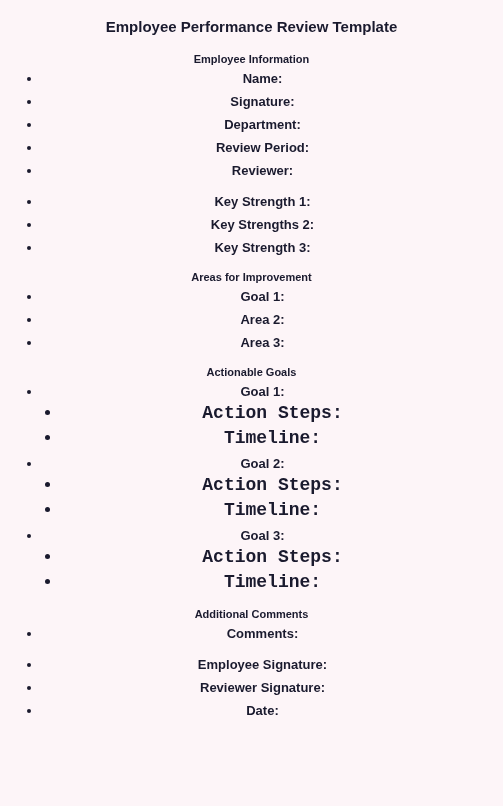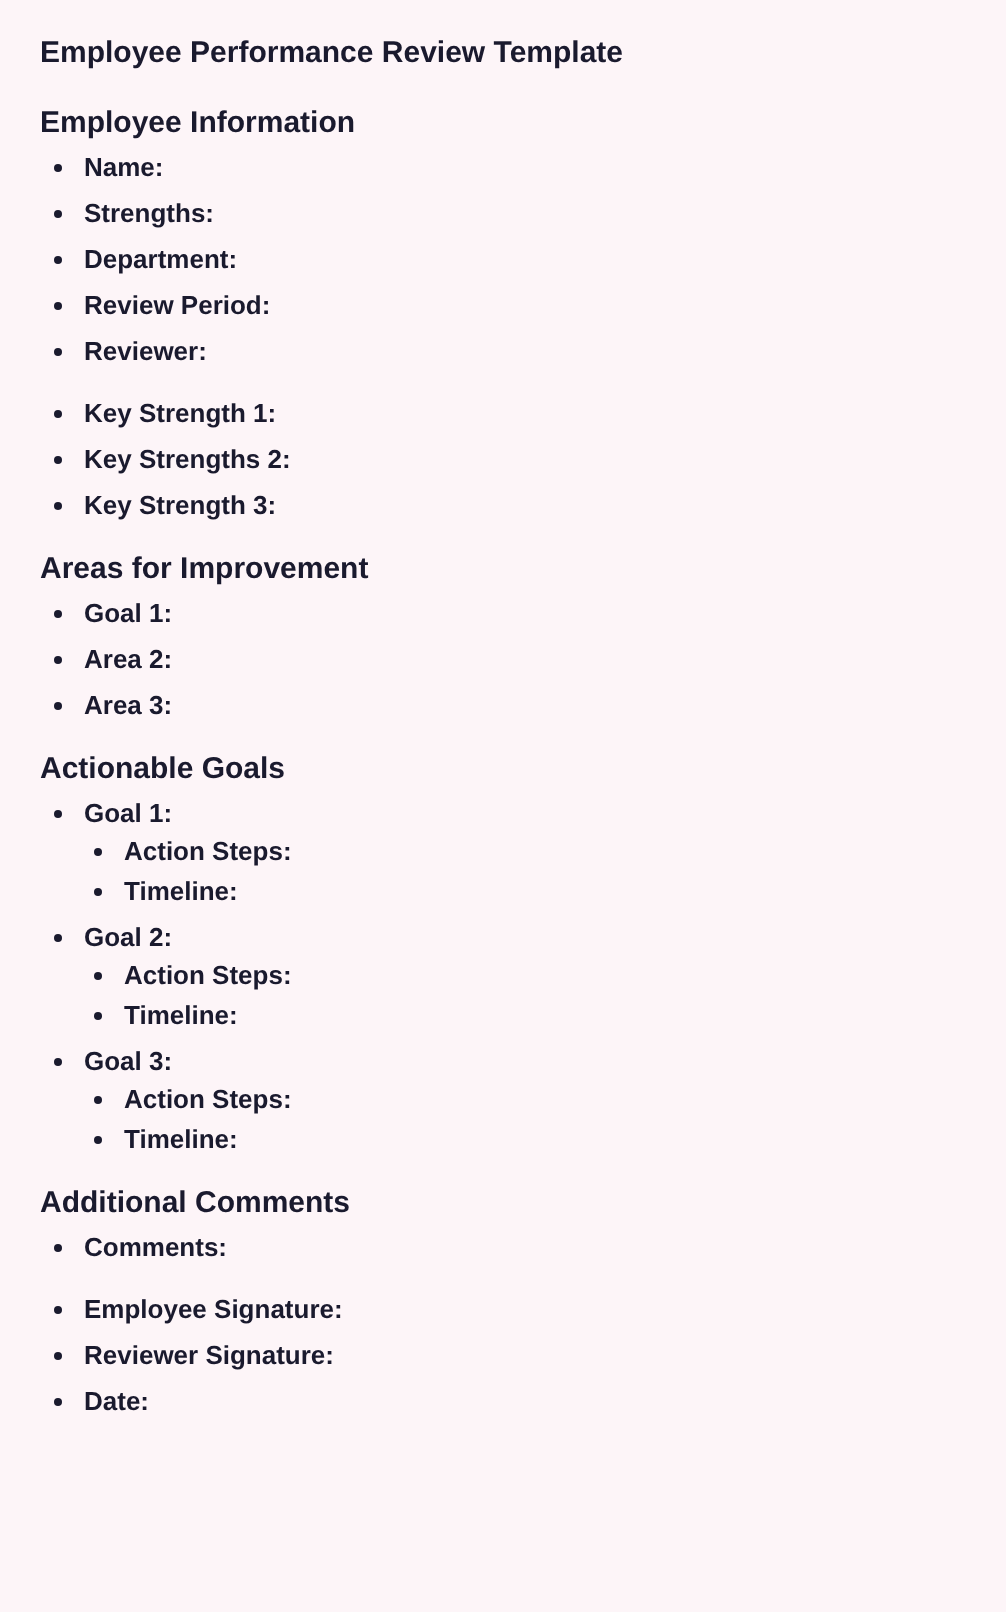--- a/index.html
+++ b/index.html
@@ -1,18 +1,19 @@
 <!DOCTYPE html>
 <html><head>
   <meta charset="utf-8">
   <style>
     * {
       margin: 0;
       padding: 0;
       box-sizing: border-box;
+      text-align: center;
     }
 
     body {
       width: 503px;
       min-height: 806px;
       background-color: #fdf5f8;
       font-family: Arial, sans-serif;
       font-size: 13px;
       color: #1a1a2e;
       padding: 18px 20px;
@@ -24,21 +25,21 @@
       color: #1a1a2e;
       margin-bottom: 18px;
     }
 
     .section {
       margin-bottom: 16px;
     }
 
     .section-heading {
       font-weight: bold;
-      font-size: 15px;
+      font-size: 11px;
       color: #1a1a2e;
       margin-bottom: 6px;
     }
 
     ul.top-level {
       list-style: disc;
       padding-left: 22px;
       margin: 0;
     }
 
@@ -52,33 +53,34 @@
     ul.nested {
       list-style: disc;
       padding-left: 20px;
       margin-top: 4px;
     }
 
     ul.nested > li {
       font-weight: bold;
       color: #1a1a2e;
       margin-bottom: 5px;
-      font-size: 13px;
+      font-size: 18px;
+      font-family: Liberation Mono, monospace;
     }
   </style>
 </head>
 <body>
 
 <div class="page-title">Employee Performance Review Template</div>
 
 <div class="section">
   <div class="section-heading">Employee Information</div>
   <ul class="top-level">
     <li>Name:</li>
-    <li>Strengths:</li>
+    <li>Signature:</li>
     <li>Department:</li>
     <li>Review Period:</li>
     <li>Reviewer:</li>
   </ul>
 </div>
 
 <div class="section">
   <ul class="top-level">
     <li>Key Strength 1:</li>
     <li>Key Strengths 2:</li>

